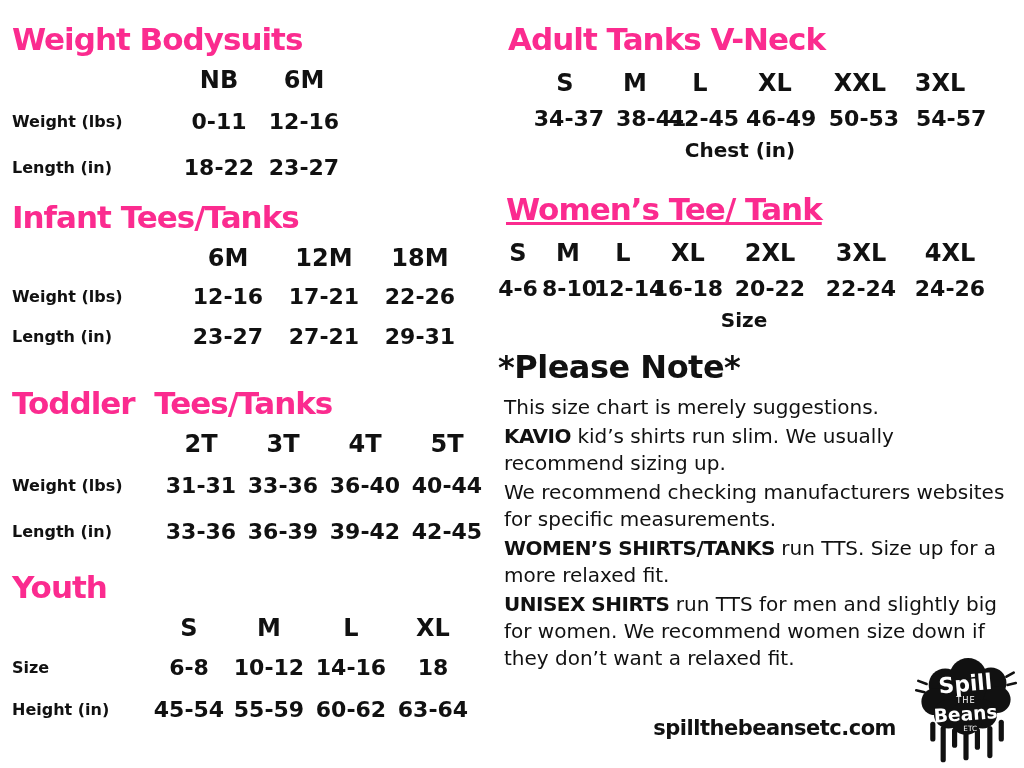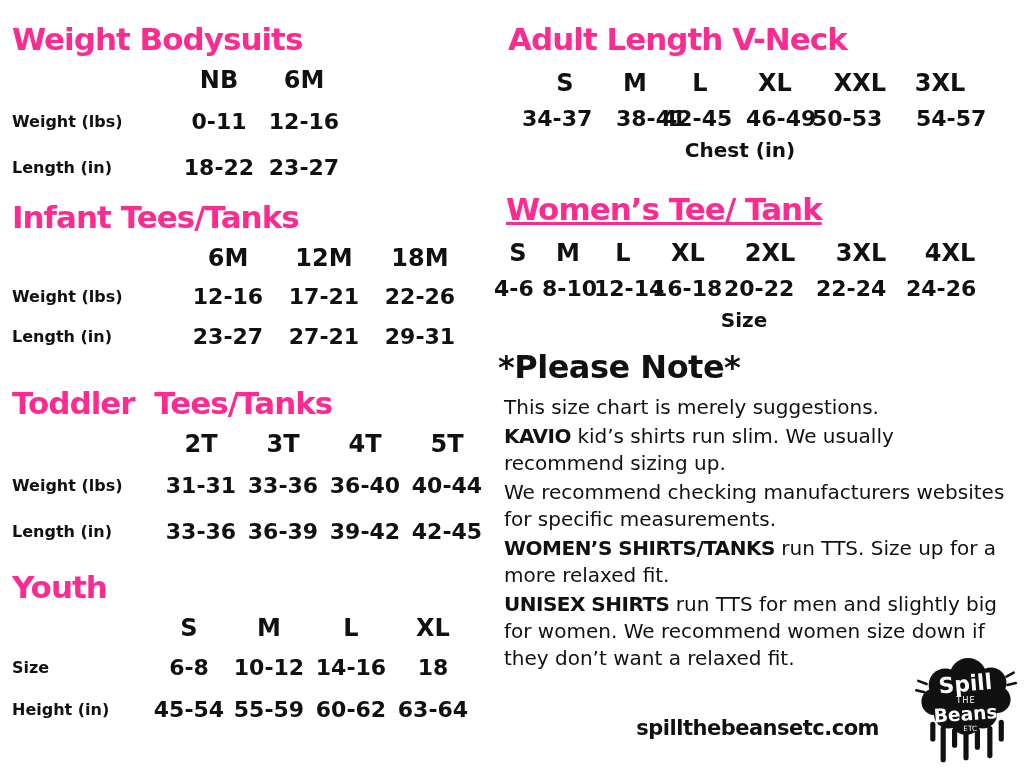--- a/index.html
+++ b/index.html
@@ -8,26 +8,26 @@
          font-family:"DejaVu Sans", sans-serif;color:var(--ink);}
   .sec{position:absolute;}
   .title{font-weight:bold;color:var(--pink);font-size:31px;letter-spacing:-1px;
          white-space:pre;margin:0 0 4px 0;line-height:38px;}
   .tbl{display:grid;}
   .colh{font-size:24px;font-weight:bold;display:flex;justify-content:center;align-items:center;height:36px;}
   .rowl{font-size:16px;font-weight:bold;display:flex;align-items:center;height:46px;white-space:nowrap;}
   .val{font-size:22px;font-weight:bold;display:flex;justify-content:center;align-items:center;height:46px;}
   .sizerow,.valrow{display:grid;}
   .sizecell{font-size:24px;font-weight:bold;text-align:center;height:38px;line-height:38px;}
-  .valcell{font-size:22px;font-weight:bold;text-align:left;height:36px;line-height:34px;white-space:nowrap;}
+  .valcell{font-size:22px;font-weight:bold;text-align:center;height:36px;line-height:34px;white-space:nowrap;}
   .measure{font-size:20px;font-weight:bold;text-align:center;}
   .notes h2{font-size:32px;margin:0 0 8px 0;letter-spacing:-0.5px;}
   .notes p{font-size:20px;line-height:27px;margin:0 0 2px 0;padding-left:6px;font-weight:400;}
   .notes strong{font-weight:bold;letter-spacing:-0.5px;}
-  .website{position:absolute;top:716px;right:145px;font-size:21px;font-weight:bold;letter-spacing:-0.5px;}
+  .website{position:absolute;top:716px;right:128px;font-size:21px;font-weight:bold;letter-spacing:-0.5px;}
   .logo{position:absolute;top:656px;right:6px;width:104px;height:112px;}
 </style>
 </head>
 <body>
 
 <div class="sheet">
 
   <section class="sec" style="left:12px;top:20px;">
     <h1 class="title">Weight Bodysuits</h1>
     <div class="tbl" style="grid-template-columns:168px 78px 92px;">
@@ -97,21 +97,21 @@
       <div class="val" style="height:42px;">18</div>
       <div class="rowl" style="height:42px;">Height (in)</div>
       <div class="val" style="height:42px;">45-54</div>
       <div class="val" style="height:42px;">55-59</div>
       <div class="val" style="height:42px;">60-62</div>
       <div class="val" style="height:42px;">63-64</div>
     </div>
   </section>
 
   <section class="sec" style="left:498px;top:20px;width:522px;">
-    <h1 class="title" style="margin-left:10px;">Adult Length V-Neck</h1>
+    <h1 class="title" style="margin-left:10px;">Adult Tanks V-Neck</h1>
     <div class="sizerow" style="grid-template-columns:94px 46px 84px 66px 104px 56px;padding-left:20px;margin-top:6px;">
       <div class="sizecell">S</div>
       <div class="sizecell">M</div>
       <div class="sizecell">L</div>
       <div class="sizecell">XL</div>
       <div class="sizecell">XXL</div>
       <div class="sizecell">3XL</div>
     </div>
     <div class="valrow" style="grid-template-columns:94px 46px 84px 66px 104px 56px;padding-left:24px;">
       <div class="valcell">34-37</div>

